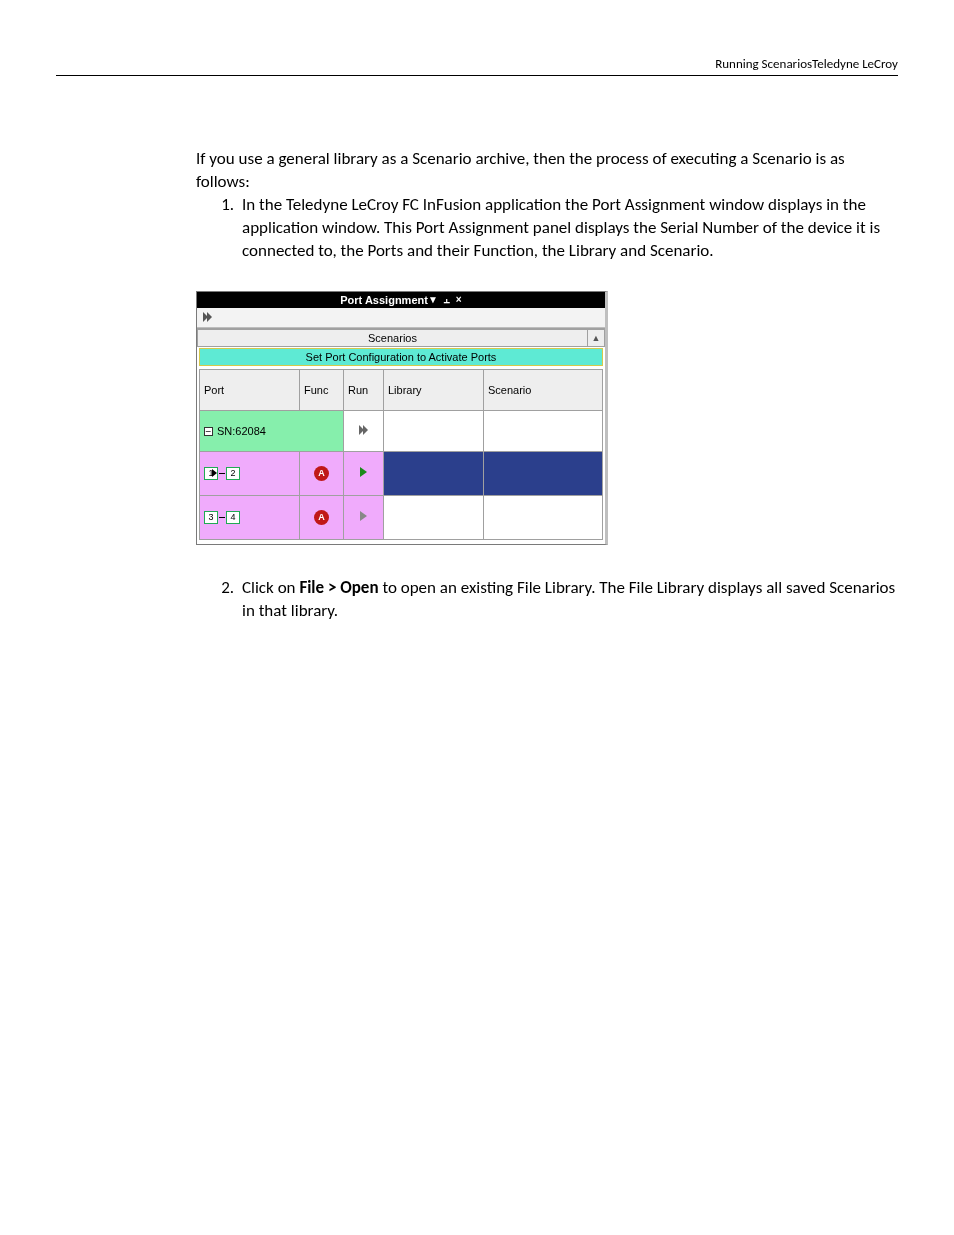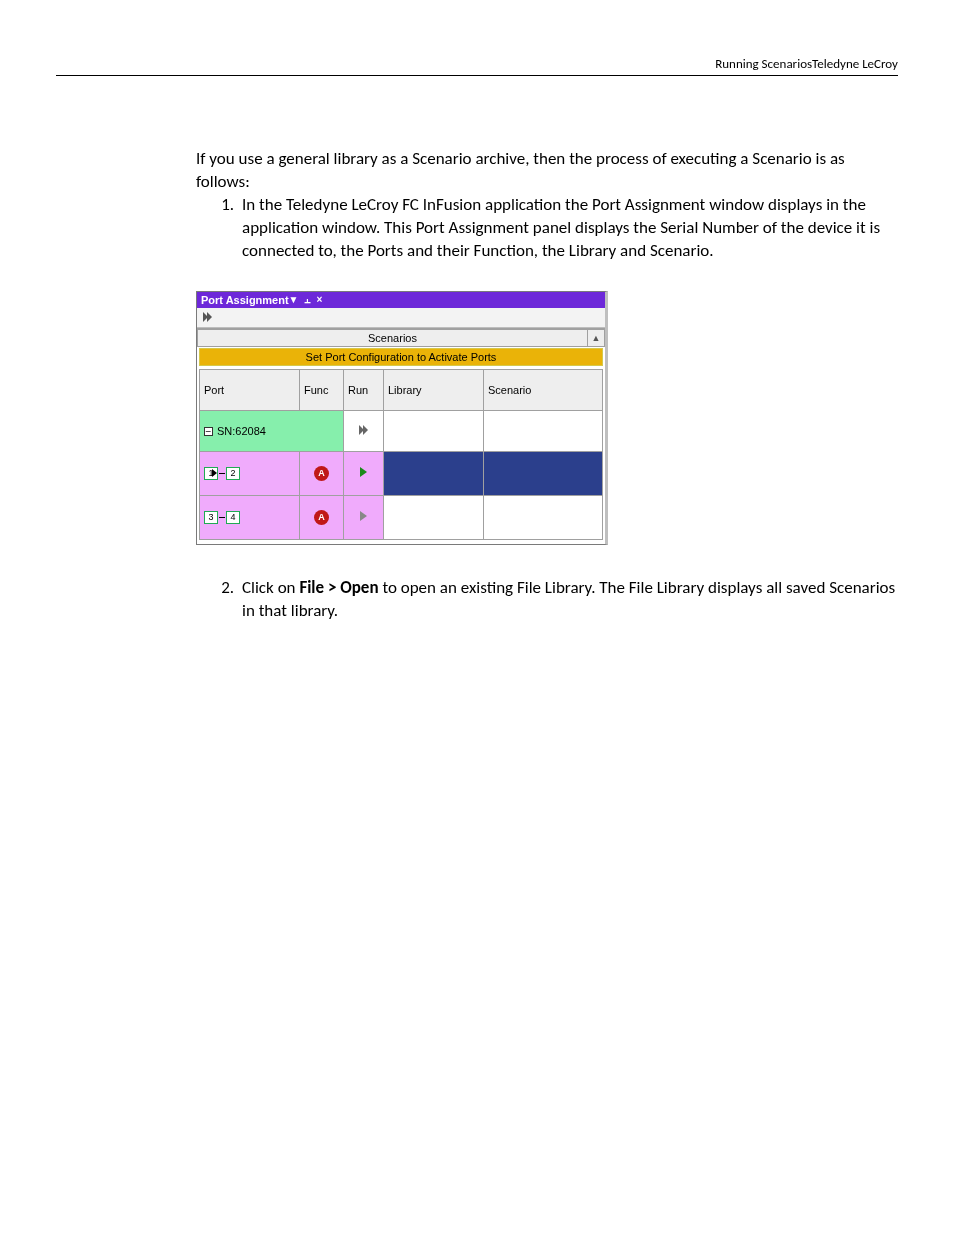--- a/index.html
+++ b/index.html
@@ -48,27 +48,27 @@
   
   .pa-panel {
     width: 412px;
     border: 1px solid #7a7a7a;
     border-right: 3px solid #bfbfbf;
     font-family: Tahoma, Verdana, Arial, sans-serif;
     font-size: 11px;
     background: #fff;
   }
   .pa-title {
-    background: #6d28d9;
+    background: #000000;
     color: #fff;
     font-weight: bold;
     font-size: 11px;
     padding: 2px 4px;
     display: flex;
-    justify-content: flex-start;
+    justify-content: center;
     align-items: center;
   }
   .pa-title-icons { display: flex; gap: 6px; align-items: center; }
   .pa-title-icons span { font-size: 10px; line-height: 1; cursor: default; }
   .pa-toolbar {
     border-bottom: 1px solid #bdbdbd;
     padding: 3px 6px;
     background: #f3f3f3;
     height: 20px;
     display: flex;
@@ -100,21 +100,21 @@
     padding: 2px 0;
   }
   .pa-scenarios-btn {
     width: 18px;
     border: 1px solid #a0a0a0;
     background: #eee;
     display: flex; align-items: center; justify-content: center;
     font-size: 9px; color: #555;
   }
   .pa-banner {
-    background: #eab308;
+    background: #5eead4;
     border: 1px solid #d6c94a;
     text-align: center;
     padding: 2px 0;
     color: #000;
     margin: 1px 2px 3px 2px;
   }
   table.pa-table {
     border-collapse: collapse;
     width: calc(100% - 4px);
     margin: 0 2px 4px 2px;

